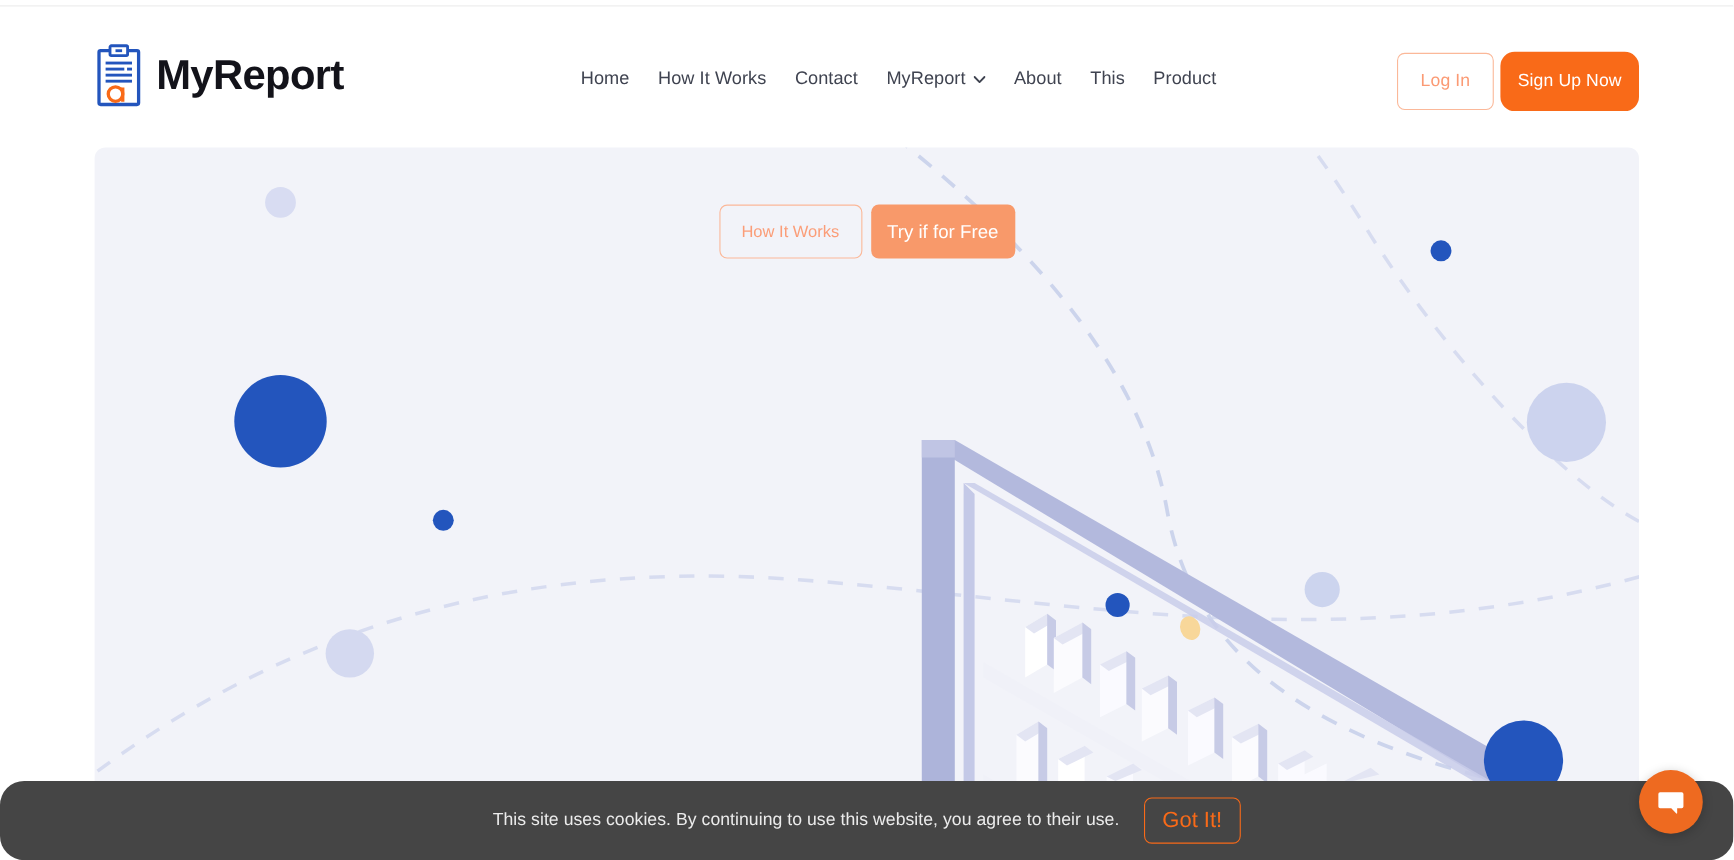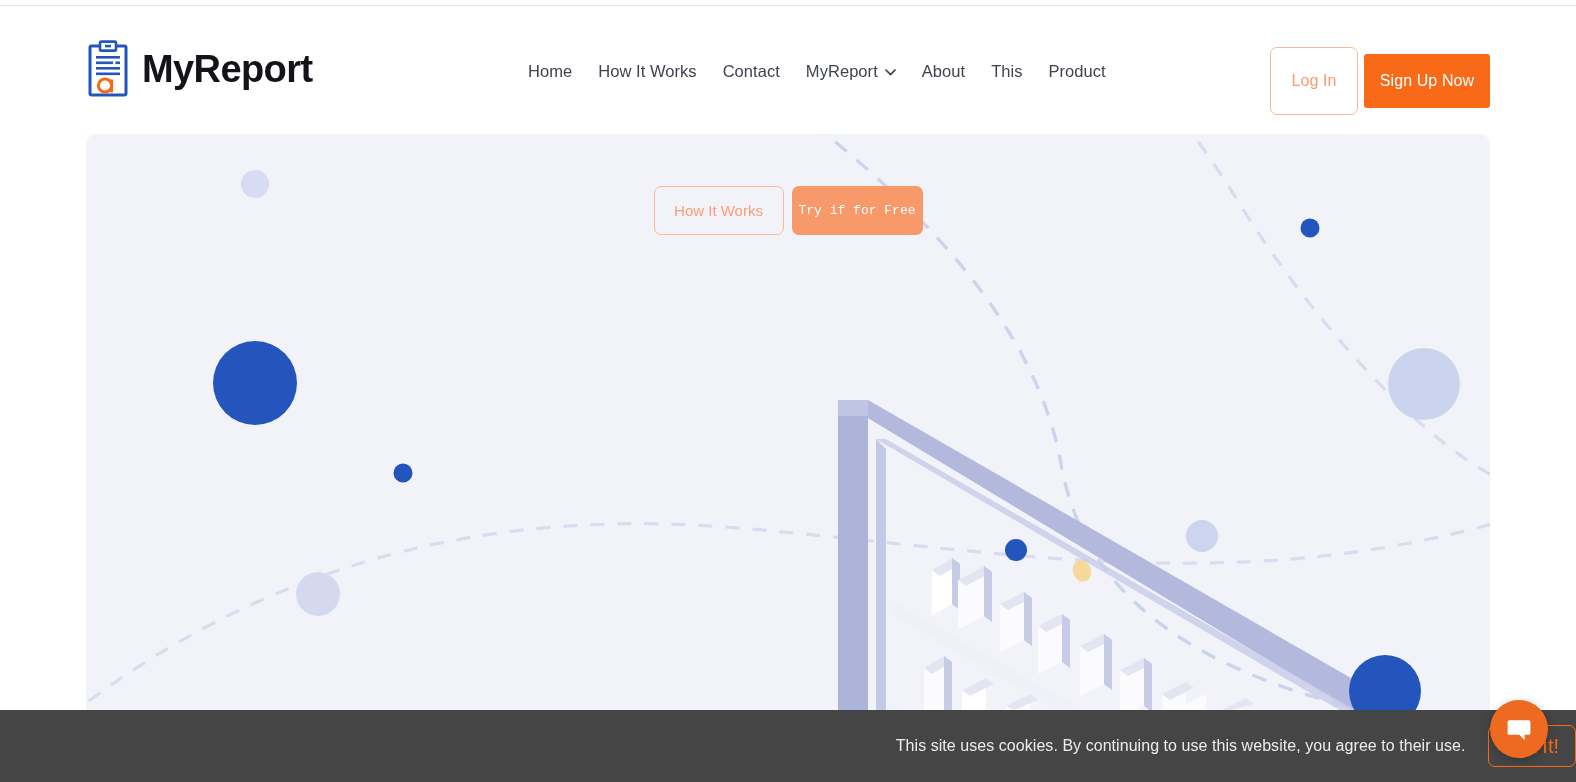--- a/index.html
+++ b/index.html
@@ -79,34 +79,34 @@
   .chev svg { display: block; }
 
   .header-actions {
     position: absolute;
     right: 86px; top: 41px;
     display: flex;
     align-items: center;
     gap: 6px;
   }
   .btn-login {
-    width: 88px; height: 68px;
+    width: 88px; height: 52px;
     border: 1.5px solid #fbb899;
     border-radius: 7px;
     background: #ffffff;
     color: #fb9a74;
     font-size: 16px;
     font-family: inherit;
     cursor: pointer;
     letter-spacing: 0.1px;
   }
   .btn-signup {
     width: 126px; height: 54px;
     border: none;
-    border-radius: 3px;
+    border-radius: 13px;
     background: #f96a18;
     color: #ffffff;
     font-size: 16px;
     font-family: inherit;
     cursor: pointer;
     letter-spacing: 0.1px;
   }
 
   
   .hero {
@@ -150,36 +150,37 @@
     font-size: 15px;
     font-family: inherit;
     cursor: pointer;
   }
   .btn-try {
     width: 131px; height: 49px;
     border: none;
     border-radius: 7px;
     background: #f8996a;
     color: #ffffff;
-    font-size: 13px;
-    font-family: Liberation Mono, monospace;
+    font-size: 17px;
+    font-family: Liberation Sans, sans-serif;
     cursor: pointer;
   }
 
   
   .cookie-bar {
     position: absolute;
     left: 0; bottom: 0;
     width: 1576px; height: 72px;
     background: #454545;
     display: flex;
     align-items: center;
-    justify-content: flex-end;
+    justify-content: center;
     gap: 22px;
     z-index: 40;
+    border-radius: 22px;
   }
   .cookie-text {
     font-size: 16px;
     color: #ececec;
     letter-spacing: 0.05px;
   }
   .btn-cookie {
     min-width: 78px; height: 42px;
     padding: 0 16px;
     border: 1.5px solid #f96a18;

